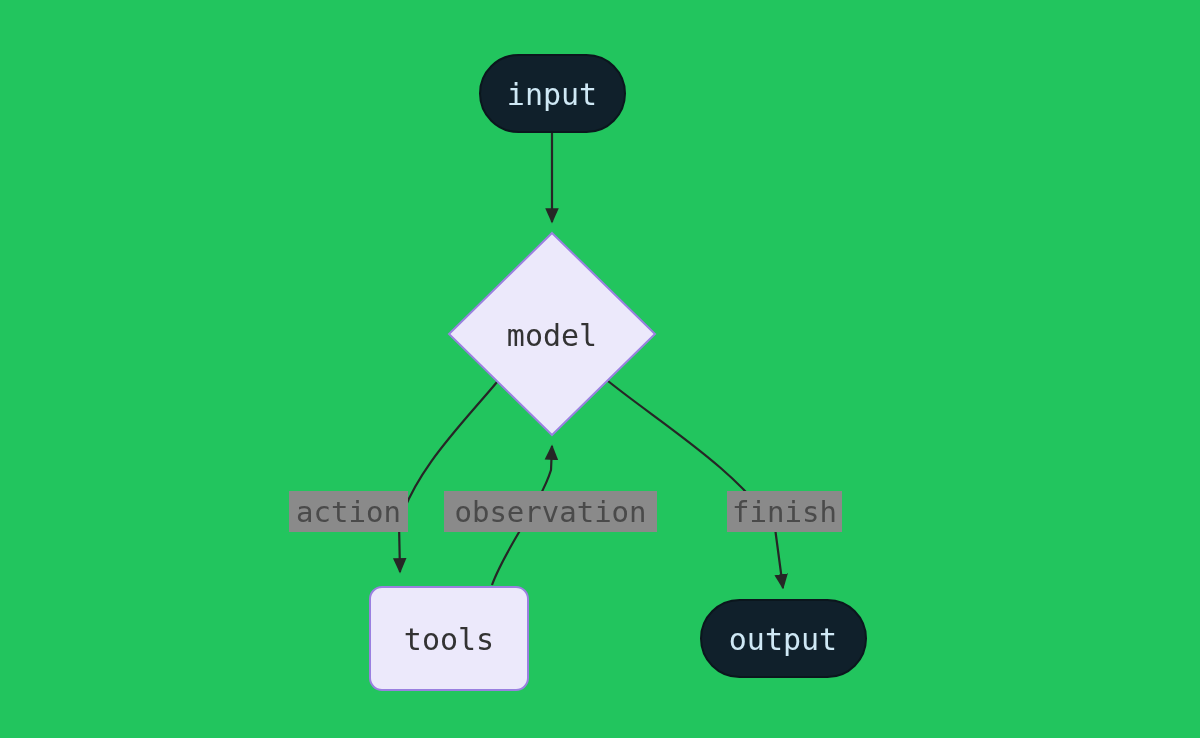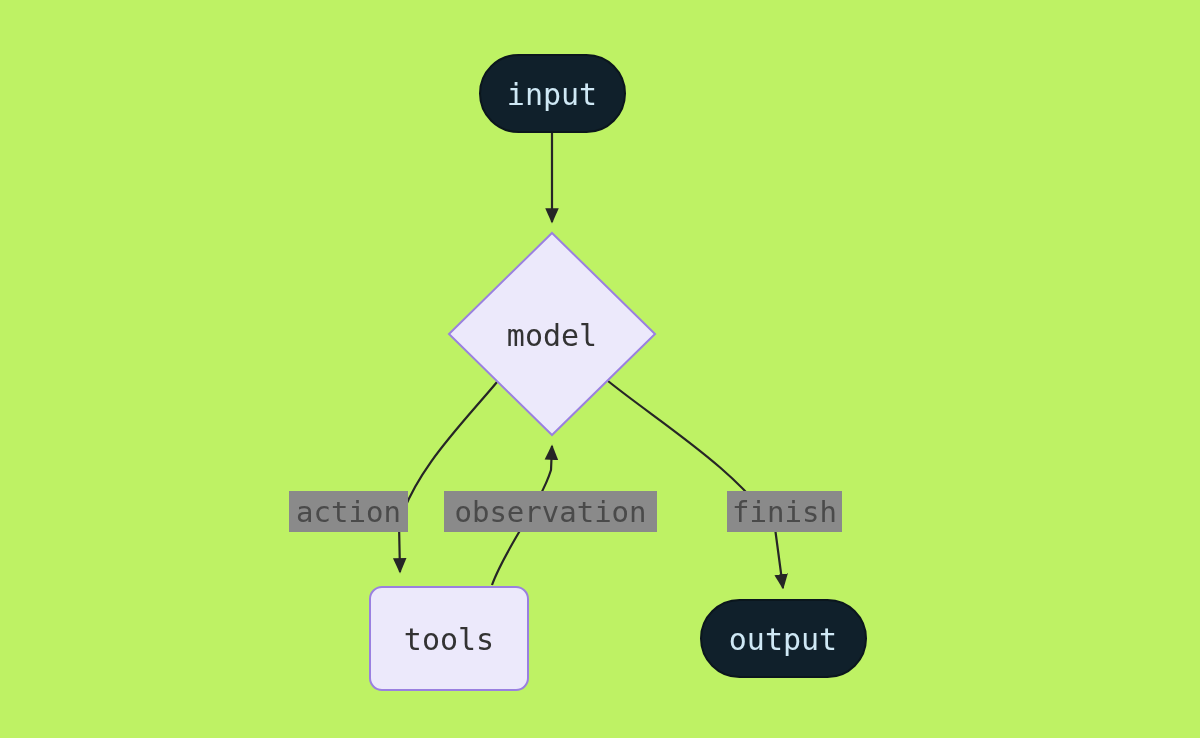--- a/index.html
+++ b/index.html
@@ -11,21 +11,21 @@
   body {
     width: 1200px;
     height: 738px;
     overflow: hidden;
     font-family: "DejaVu Sans Mono", "Liberation Mono", monospace;
   }
   #diagram-root {
     position: relative;
     width: 1200px;
     height: 738px;
-    background: #bef264;
+    background: #22c55e;
   }
   #flowchart-svg {
     position: absolute;
     top: 0;
     left: 0;
     width: 1200px;
     height: 738px;
     display: block;
   }
   .node-shape {

